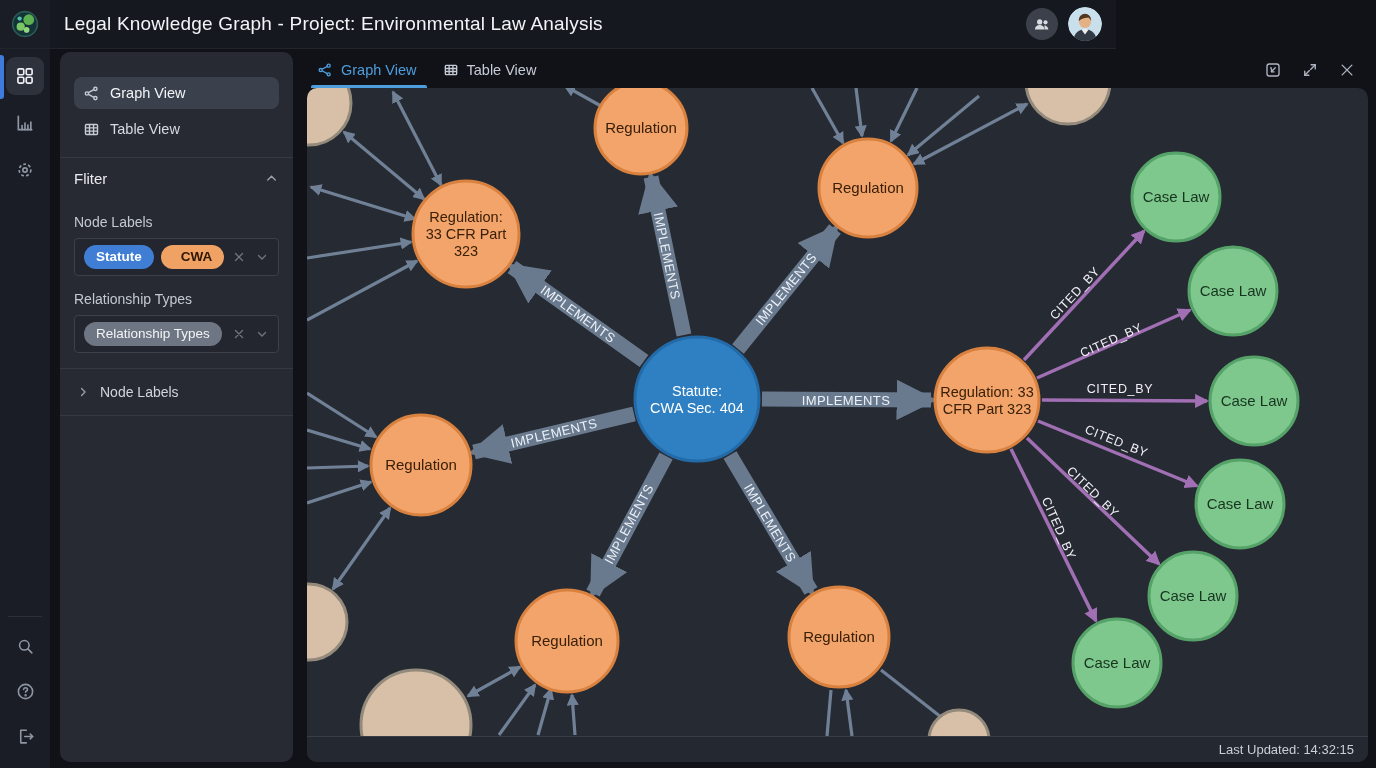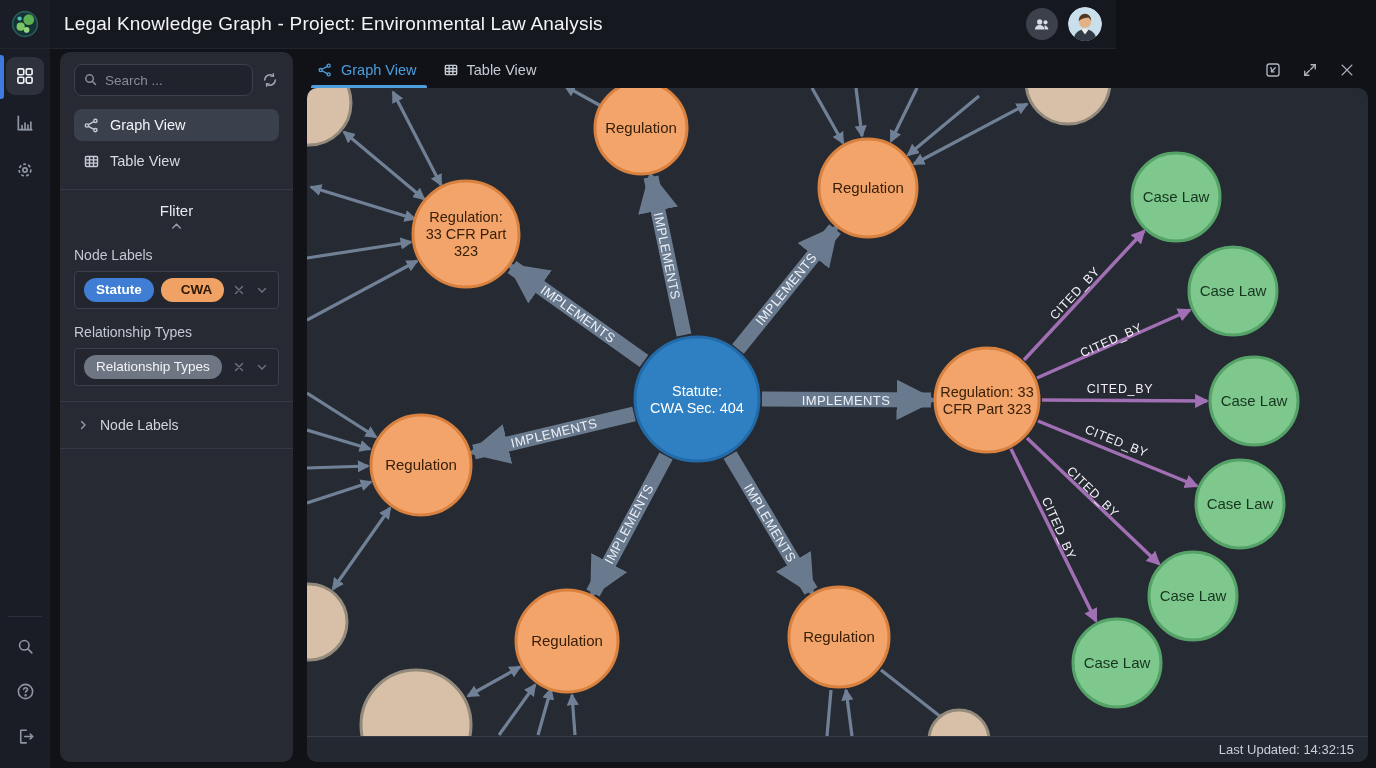--- a/index.html
+++ b/index.html
@@ -33,21 +33,21 @@
   .search-box input::placeholder{color:#848c99;}
   .search-glass{position:absolute;left:9px;top:8px;color:#848c99;}
   .sync-btn{color:#9aa2ae;cursor:pointer;display:flex;}
   .menu{margin-top:13px;display:flex;flex-direction:column;gap:4px;}
   .menu-item{height:32px;display:flex;align-items:center;gap:10px;padding:0 9px;border-radius:8px;
     font-size:14.5px;color:#d6dae1;cursor:pointer;}
   .menu-item.active{background:#3a414c;color:#f2f4f7;}
   .menu-item .mi-icon{display:flex;color:#c6ccd6;}
   .divider{height:1px;background:#343945;margin:12px -14px;}
   .filter-header{display:flex;align-items:center;justify-content:space-between;font-size:15px;color:#e8eaee;
-    margin:2px 0 13px;flex-direction:column;}
+    margin:2px 0 27px;}
   .field-label{font-size:14px;color:#c3c9d2;margin:0 0 8px;}
   .select-box{border:1px solid #3b404c;background:#23262e;border-radius:4px;min-height:38px;display:flex;
     align-items:center;gap:7px;padding:4px 9px;box-sizing:border-box;margin-bottom:15px;cursor:pointer;}
   .chip{border-radius:999px;padding:5px 12px;font-size:13.5px;font-weight:600;line-height:1;}
   .chip-blue{background:#3f7ed4;color:#ffffff;}
   .chip-orange{background:#f0a265;color:#2e1803;padding-left:20px;}
   .chip-gray{background:#6e7683;color:#f3f4f6;font-weight:500;}
   .select-icons{margin-left:auto;display:flex;align-items:center;gap:9px;color:#6f7683;}
   .collapse-row{display:flex;align-items:center;gap:10px;font-size:14px;color:#d1d5db;padding:3px 2px;cursor:pointer;}
   .collapse-row .chev{color:#9aa2ae;display:flex;}
@@ -152,39 +152,20 @@
       <svg width="19" height="19" viewBox="0 0 24 24" fill="none" stroke="currentColor" stroke-width="2" stroke-linecap="round" stroke-linejoin="round">
         <path d="M13 4H6v16h7"></path>
           <path d="M11 12h10"></path>
           <path d="M18 9l3 3-3 3"></path>
       </svg>
     </div>
   </div>
 </div>
 
 <div class="sidebar">
-  <div class="search-row">
-    <div class="search-box">
-      <span class="search-glass">
-        <svg width="15" height="15" viewBox="0 0 24 24" fill="none" stroke="currentColor" stroke-width="2.4" stroke-linecap="round">
-          <circle cx="10.5" cy="10.5" r="6"></circle>
-            <path d="M15 15l5 5"></path>
-        </svg>
-      </span>
-      <input placeholder="Search ..." style="">
-    </div>
-    <span class="sync-btn">
-      <svg width="18" height="18" viewBox="0 0 24 24" fill="none" stroke="currentColor" stroke-width="2" stroke-linecap="round">
-        <path d="M19 12a7 7 0 0 1-11.7 5.2"></path>
-          <path d="M5 12a7 7 0 0 1 11.7-5.2"></path>
-        <path d="M16.5 3.5v3.4h-3.4" stroke-width="1.8"></path>
-          <path d="M7.5 20.5v-3.4h3.4" stroke-width="1.8"></path>
-      </svg>
-    </span>
-  </div>
 
   <div class="menu">
     <div class="menu-item active">
       <span class="mi-icon">
         <svg width="17" height="17" viewBox="0 0 24 24" fill="none" stroke="currentColor" stroke-width="2">
           <circle cx="5.5" cy="12" r="2.3"></circle>
             <circle cx="17.5" cy="5.5" r="2.3"></circle>
             <circle cx="17.5" cy="18.5" r="2.3"></circle>
           <path d="M7.6 10.9l7.8-4.3M7.6 13.1l7.8 4.3"></path>
         </svg>

